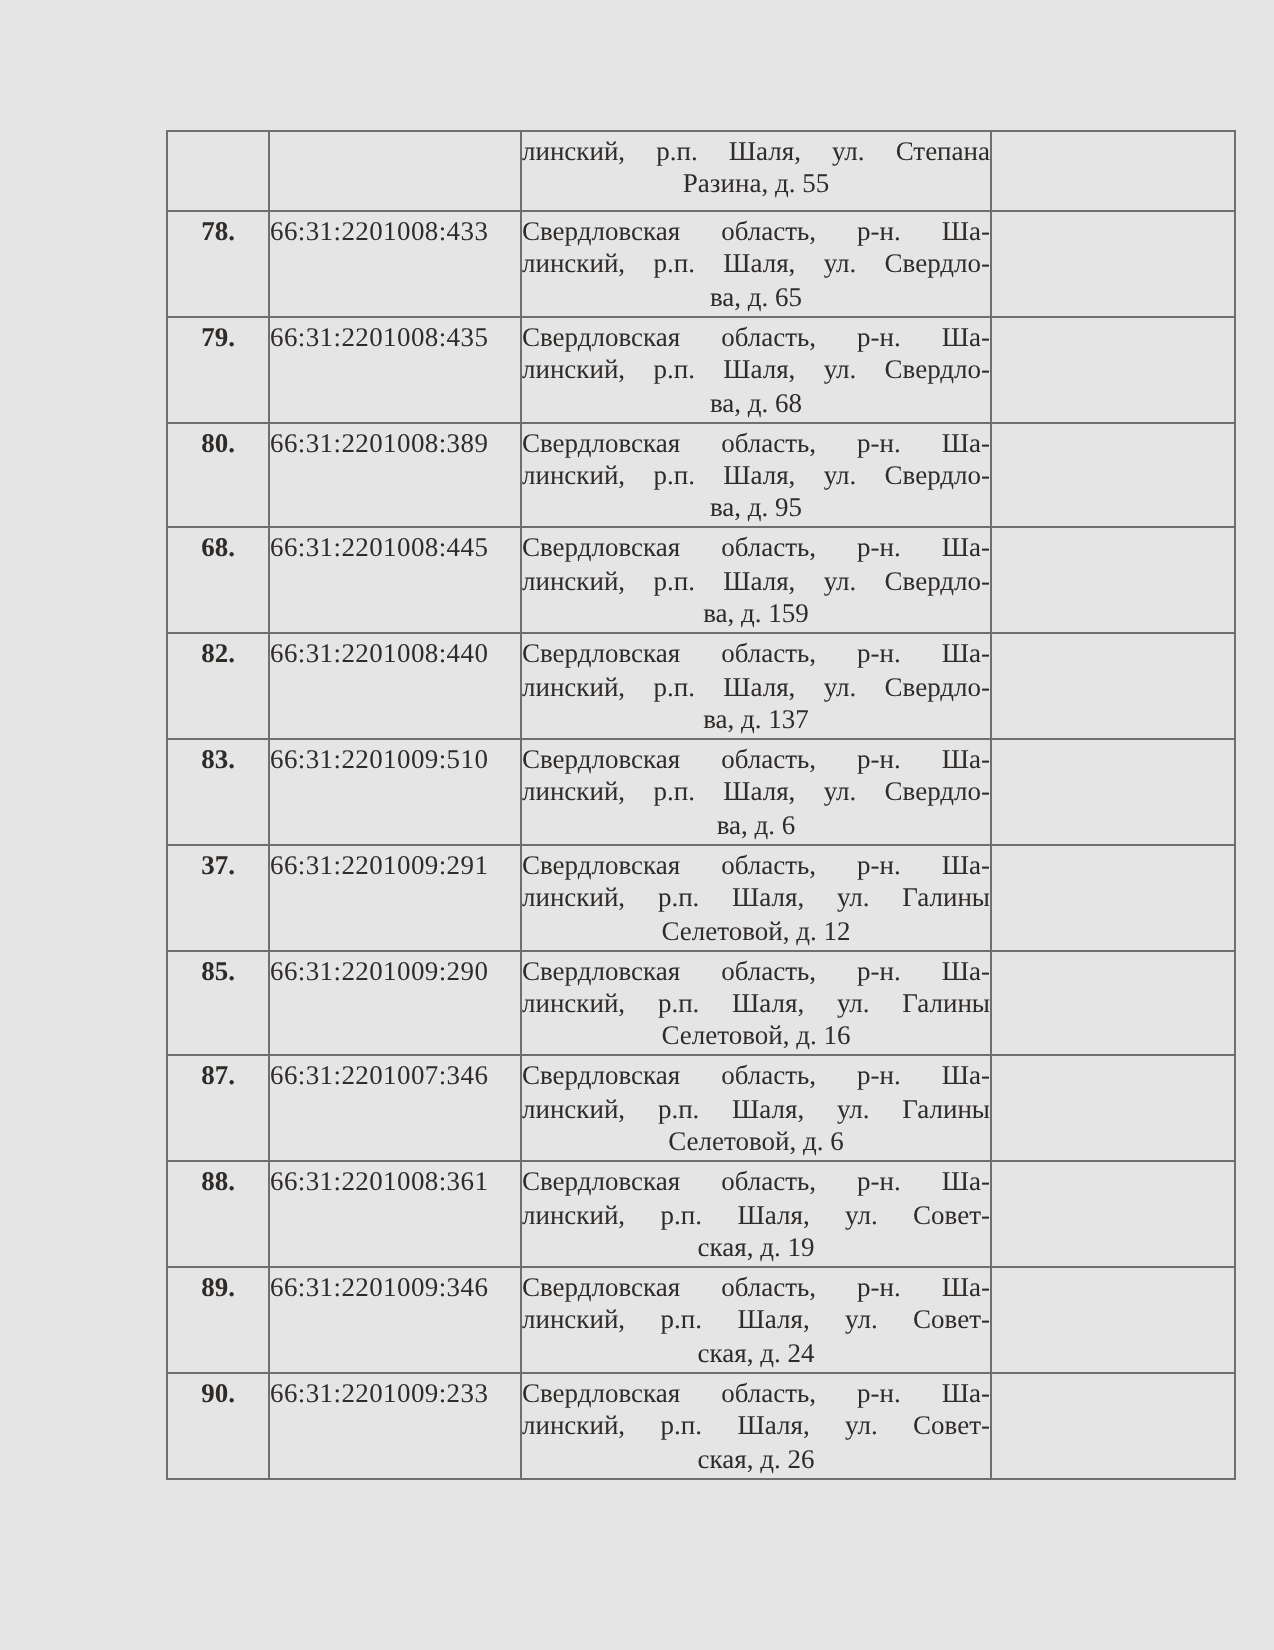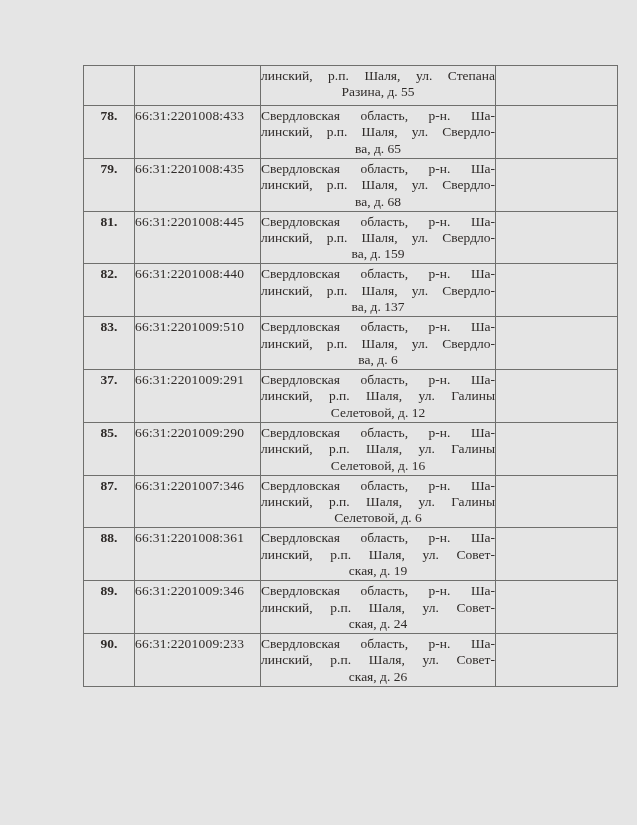--- a/index.html
+++ b/index.html
@@ -86,21 +86,31 @@
           <td class="col-num">79.</td>
           <td class="col-cad">66:31:2201008:435</td>
           <td class="col-addr">
             <span class="addr-line just">Свердловская область, р-н. Ша-</span>
             <span class="addr-line just">линский, р.п. Шаля, ул. Свердло-</span>
             <span class="addr-line last">ва, д. 68</span>
           </td>
           <td class="col-empty"></td>
         </tr>
         <tr class="row-main">
-          <td class="col-num">81.</td>
+          <td class="col-num">80.</td>
+          <td class="col-cad">66:31:2201008:389</td>
+          <td class="col-addr">
+            <span class="addr-line just">Свердловская область, р-н. Ша-</span>
+            <span class="addr-line just">линский, р.п. Шаля, ул. Свердло-</span>
+            <span class="addr-line last">ва, д. 95</span>
+          </td>
+          <td class="col-empty"></td>
+        </tr>
+        <tr class="row-main">
+          <td class="col-num">68.</td>
           <td class="col-cad">66:31:2201008:445</td>
           <td class="col-addr">
             <span class="addr-line just">Свердловская область, р-н. Ша-</span>
             <span class="addr-line just">линский, р.п. Шаля, ул. Свердло-</span>
             <span class="addr-line last">ва, д. 159</span>
           </td>
           <td class="col-empty"></td>
         </tr>
         <tr class="row-main">
           <td class="col-num">82.</td>

